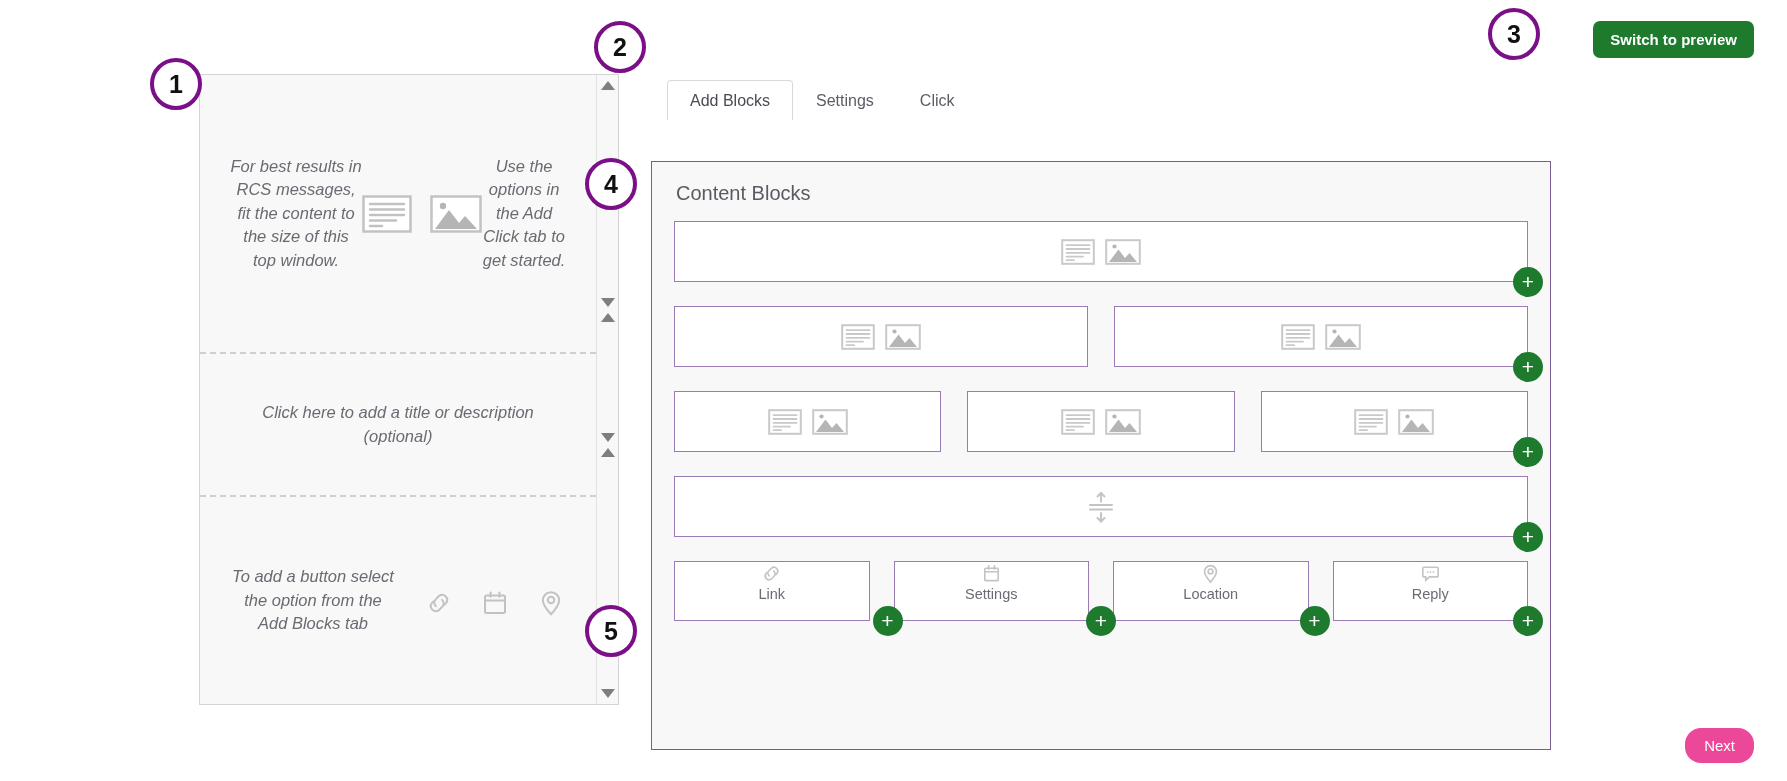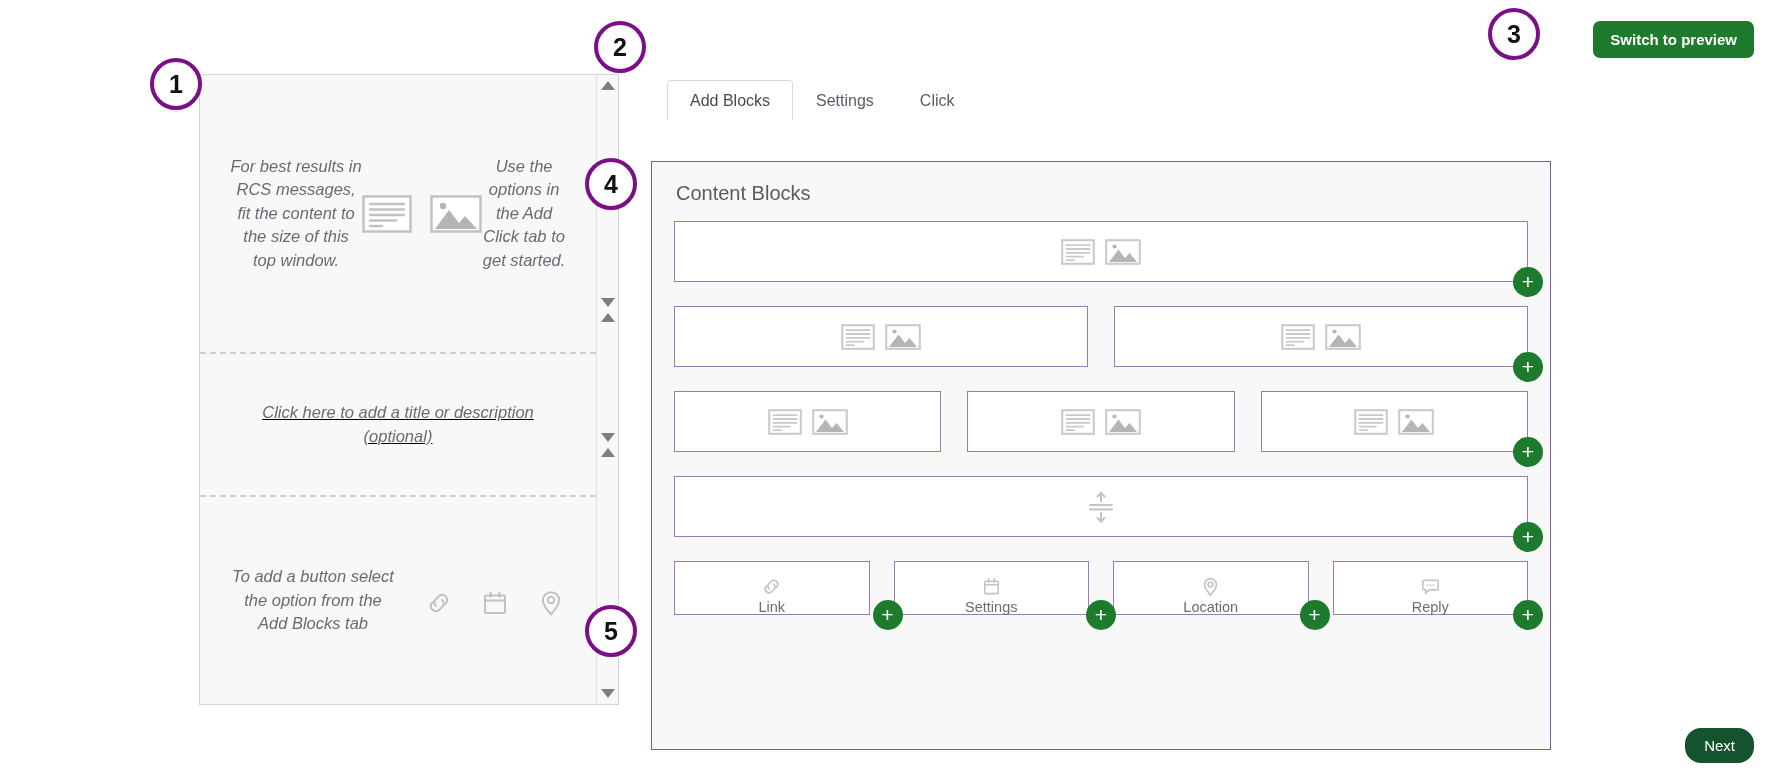--- a/index.html
+++ b/index.html
@@ -57,21 +57,21 @@
     display: flex; flex-direction: column;
   }
   .pv-section {
     position: relative;
     display: flex; flex-direction: row;
     align-items: center; justify-content: center;
     padding: 12px 30px;
     text-align: center;
   }
   .pv-sec-1 { height: 277px; }
-  .pv-sec-2 { height: 145px; border-top: 2px dashed #cfcfcf; border-bottom: 2px dashed #cfcfcf; text-decoration: underline; }
+  .pv-sec-2 { height: 145px; border-top: 2px dashed #cfcfcf; border-bottom: 2px dashed #cfcfcf; }
   .pv-sec-3 { flex: 1; gap: 28px; }
   .pv-text {
     font-style: italic; font-size: 16.5px; color: #6a6a72;
     line-height: 1.42; max-width: 360px;
   }
   .pv-icon-row { display: flex; gap: 18px; margin: 18px 0; }
 
   
   .pv-scroll {
     width: 22px; background: #f8f8f8;
@@ -137,30 +137,30 @@
     padding: 0 0 2px 0;
     z-index: 20;
   }
 
   
   .btn-title { font-size: 20px; color: #5a5a62; margin: 28px 0 14px 2px; }
   .btn-row { position: relative; display: flex; gap: 24px; }
   .btn-card {
     background: #ffffff;
     border: 1px solid #9b7bb3;
-    flex: 1; height: 54px;
+    flex: 1; height: 60px;
     display: flex; flex-direction: column;
-    align-items: center; justify-content: flex-end; gap: 2px;
+    align-items: center; justify-content: flex-start; gap: 2px;
   }
   .btn-card-label { font-size: 14.5px; color: #6b6b73; line-height: 1; }
 
   
   .next-btn {
     position: absolute; right: 33px; bottom: 18px;
-    background: #14532d; color: #fff;
+    background: #ec4899; color: #fff;
     border: none; border-radius: 16px;
     font-size: 15px; padding: 10px 19px; cursor: pointer; line-height: 1;
   }
 
   svg { display: block; }
 </style>
 </head>
 <body>
 
 <div class="page">

